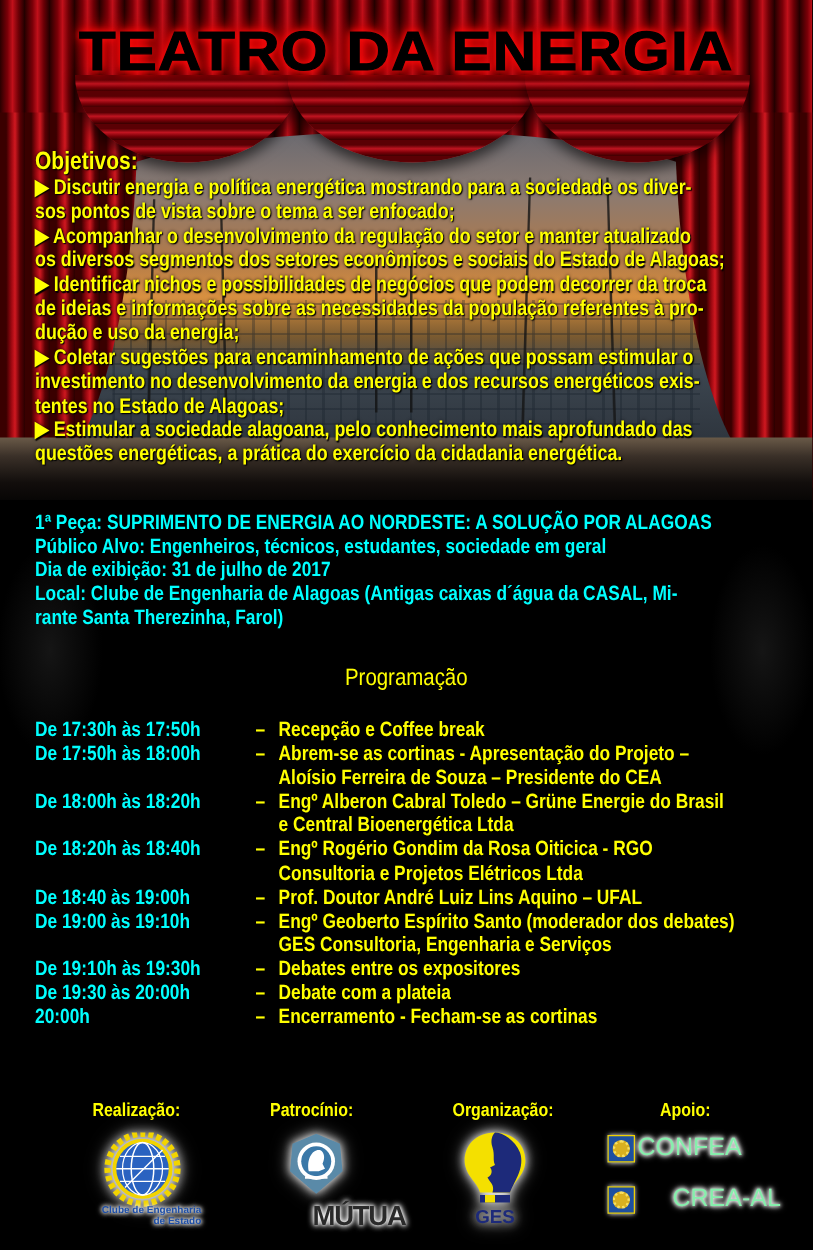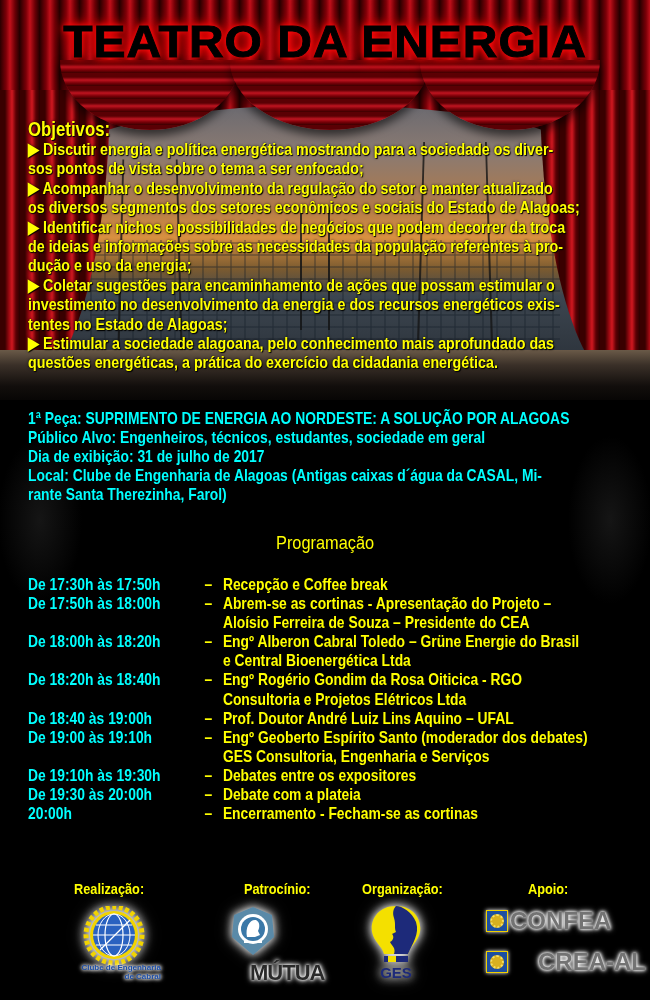--- a/index.html
+++ b/index.html
@@ -134,21 +134,21 @@
   }
   .apoio-item .badge {
     width: 22px; height: 22px; background: #1d4fa0; border: 1px solid #f0d000;
     display: flex; align-items: center; justify-content: center;
     box-shadow: 0 0 4px #fff;
   }
   .apoio-item .badge i {
     width: 14px; height: 14px; border-radius: 50%; background: #d8b020; border: 2px dotted #f8e060;
   }
   .apoio-item .name {
-    margin-left: 2px; color: #737373; font-weight: 700; font-size: 24px; letter-spacing: 0px;
+    margin-left: 2px; color: #86efac; font-weight: 400; font-size: 20px; letter-spacing: 0px;
     text-shadow: 0 0 3px #fff, 0 0 4px #fff, 0 0 6px #eee;
   }
 </style>
 </head>
 <body>
 
 <div class="stage">
   <div class="curtain-back"></div>
   <div class="scene"></div>
   <div class="scene-grid"></div>
@@ -260,21 +260,21 @@
     <span class="dash">–</span>
     <span class="desc">
       <div>Encerramento - Fecham-se as cortinas</div>
     </span>
   </div>
 </section>
 
 <div class="sponsor-label" style="left:38px;">
   <span>Realização:</span>
 </div>
-<div class="sponsor-label" style="left:208px;">
+<div class="sponsor-label" style="left:180px;">
   <span>Patrocínio:</span>
 </div>
 <div class="sponsor-label" style="left:326px;">
   <span>Organização:</span>
 </div>
 <div class="sponsor-label" style="left:492px;">
   <span>Apoio:</span>
 </div>
 
 <svg class="logo glow" style="left:80px; top:906px;" width="68" height="60" viewBox="0 0 68 60">
@@ -283,21 +283,21 @@
   <circle cx="34" cy="29" r="21" fill="#2a62c0"></circle>
   <ellipse cx="34" cy="29" rx="9" ry="21" fill="none" stroke="#fff" stroke-width="1.2"></ellipse>
   <ellipse cx="34" cy="29" rx="16" ry="21" fill="none" stroke="#fff" stroke-width="1"></ellipse>
   <line x1="13" y1="29" x2="55" y2="29" stroke="#fff" stroke-width="1.2"></line>
   <line x1="16" y1="19" x2="52" y2="19" stroke="#fff" stroke-width="1"></line>
   <line x1="16" y1="39" x2="52" y2="39" stroke="#fff" stroke-width="1"></line>
   <line x1="20" y1="44" x2="50" y2="14" stroke="#fff" stroke-width="1.2"></line>
 </svg>
 <div class="cea-text">
   <div>Clube de Engenharia</div>
-  <div>de Cabral</div>
+  <div>de Estado</div>
 </div>
 
 <svg class="logo glow" style="left:230px; top:905px;" width="46" height="52" viewBox="0 0 46 52">
   <polygon points="23,2 42,10 44,32 23,50 2,32 4,10" fill="#5a8aa8"></polygon>
   <circle cx="23" cy="24" r="15" fill="#fff"></circle>
   <circle cx="23" cy="24" r="12" fill="#3a78a8"></circle>
   <path d="M17,32 C15,22 20,14 26,15 C30,17 30,22 28,26 L30,30 L25,32 Z" fill="#fff"></path>
   <rect x="14" y="36" width="18" height="2" fill="#fff"></rect>
 </svg>
 <div class="mutua-text">MÚTUA</div>

